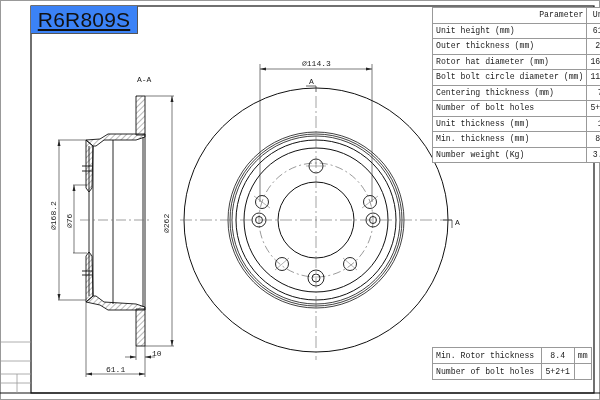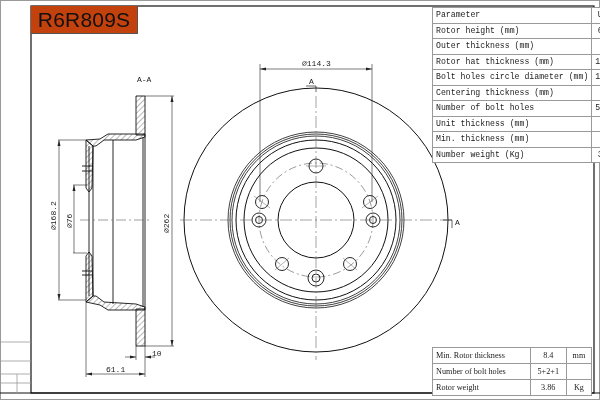--- a/index.html
+++ b/index.html
@@ -1,27 +1,27 @@
 <!DOCTYPE html>
 <html><head>
 <meta charset="utf-8">
 <style>
   html, body { margin:0; padding:0; background:#ffffff; }
   body { width:600px; height:400px; position:relative; overflow:hidden; font-family:"DejaVu Serif", serif; }
   .sheet { position:absolute; left:0; top:0; width:600px; height:400px; }
   svg { position:absolute; left:0; top:0; }
-  .title-box { position:absolute; left:31px; top:6px; width:106px; height:27px; border-right:1px solid #555; border-bottom:1px solid #555; background:#c2410c;
-    font-family:"Liberation Sans", sans-serif; font-size:21px; color:#111; display:flex; align-items:center; justify-content:center; letter-spacing:0.2px; }
+  .title-box { position:absolute; left:31px; top:6px; width:106px; height:27px; border-right:1px solid #555; border-bottom:1px solid #555; background:#3b82f6;
+    font-family:"Liberation Sans", sans-serif; font-size:21px; color:#111; display:flex; align-items:center; justify-content:center; letter-spacing:0.2px;text-decoration:underline; }
   table.spec { position:absolute; border-collapse:collapse; font-family:"Liberation Mono", monospace; color:#222; background:#fff; }
   table.spec td { border:1px solid #999; padding:0 3px; font-size:8.2px; height:14.5px; line-height:14px; white-space:nowrap; }
   table.spec td.u { text-align:center; }
-  table.spec td.h { text-align:left;margin-left:32px; }
+  table.spec td.h { text-align:right;margin-left:32px; }
   #top-table { left:432px; top:7px; width:160px; }
   #bottom-table { left:432px; top:347px; width:160px; }
-  #bottom-table td { height:15px;font-family:Liberation Serif, serif; }
+  #bottom-table td { height:15px; }
   .dimtxt { font-family:"Liberation Mono", monospace; font-size:8px; fill:#222; }
 </style>
 </head>
 <body>
 
 <div class="sheet">
 
   <svg width="600" height="400" viewBox="0 0 600 400">
     <defs>
       <pattern id="hatch" width="4" height="4" patternUnits="userSpaceOnUse" patternTransform="rotate(45)">
@@ -175,33 +175,33 @@
 
   <div class="title-box">R6R809S</div>
 
   <table class="spec" id="top-table">
     <tbody>
         <tr>
       <td class="h">Parameter</td>
       <td class="u">Unit</td>
     </tr>
     <tr>
-      <td>Rotor height (mm)</td>
+      <td>Unit height (mm)</td>
       <td class="u">61.1</td>
     </tr>
     <tr>
       <td>Outer thickness (mm)</td>
       <td class="u">262</td>
     </tr>
     <tr>
-      <td>Rotor hat thickness (mm)</td>
+      <td>Rotor hat diameter (mm)</td>
       <td class="u">168.2</td>
     </tr>
     <tr>
-      <td>Bolt holes circle diameter (mm)</td>
+      <td>Bolt bolt circle diameter (mm)</td>
       <td class="u">114.3</td>
     </tr>
     <tr>
       <td>Centering thickness (mm)</td>
       <td class="u">76</td>
     </tr>
     <tr>
       <td>Number of bolt holes</td>
       <td class="u">5+2+1</td>
     </tr>
@@ -225,20 +225,15 @@
         <tr>
       <td>Min. Rotor thickness</td>
       <td class="u">8.4</td>
       <td class="u">mm</td>
     </tr>
     <tr>
       <td>Number of bolt holes</td>
       <td class="u">5+2+1</td>
       <td class="u"></td>
     </tr>
-    <tr>
-      <td>Rotor weight</td>
-      <td class="u">3.86</td>
-      <td class="u">Kg</td>
-    </tr>
   </tbody>
     </table>
 </div>
 
 </body></html>

